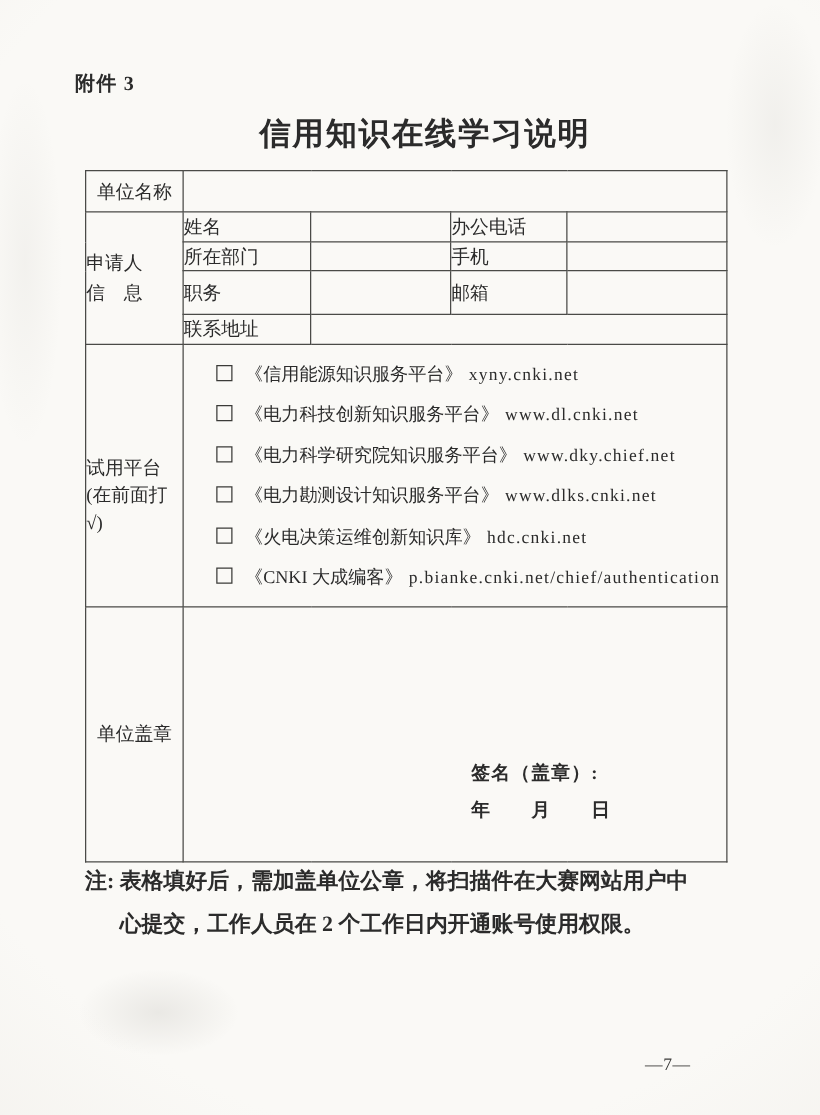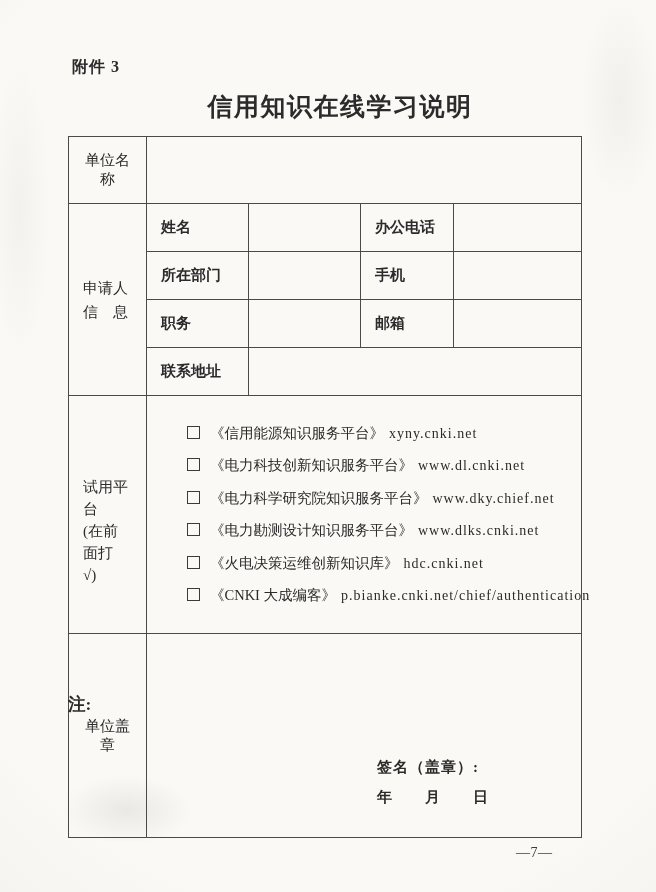--- a/index.html
+++ b/index.html
@@ -29,21 +29,21 @@
     left: 580px; top: 0px; width: 80px; height: 200px;
     background: radial-gradient(ellipse at center, rgba(120,115,105,0.07), rgba(120,115,105,0) 70%);
   }
   .smudge-c {
     left: -10px; top: 60px; width: 60px; height: 300px;
     background: radial-gradient(ellipse at center, rgba(120,115,105,0.06), rgba(120,115,105,0) 70%);
   }
 
   .attachment-label {
     position: absolute;
-    left: 72px; top: 57px;
+    left: 60px; top: 57px;
     font-size: 16px;
     font-weight: bold;
     letter-spacing: 1px;
   }
   .doc-title {
     position: absolute;
     left: 12px; top: 90px;
     width: 656px;
     text-align: center;
     font-size: 25px;
@@ -55,24 +55,24 @@
     position: absolute;
     left: 68px; top: 136px;
     width: 513px;
     border-collapse: collapse;
     table-layout: fixed;
     font-size: 15px;
   }
   table.form td {
     border: 1.5px solid #4a4a47;
     vertical-align: middle;
-    padding: 14px;
+    padding: 0;
   }
   td.lbl-center { text-align: center; font-weight: 500; }
-  td.lbl-left  { padding-left: 9px; text-align: left; font-weight: bold; }
+  td.lbl-left  { padding-left: 9px; text-align: left; }
   .rowspan-label { line-height: 24px; text-align: left; }
 
   
   .options-cell { position: relative; }
   .options-wrap {
     display: flex;
     flex-direction: column;
     justify-content: space-evenly;
     height: 209px;
     padding-left: 26px;
@@ -218,16 +218,20 @@
             <div>签名（盖章）:</div>
             <div>年　　月　　日</div>
           </div>
         </td>
       </tr>
     </tbody>
   </table>
 
   <div class="note">
     <span class="note-prefix">注: </span>
+    <span>
+      <span>表格填好后，需加盖单位公章，将扫描件在大赛网站用户中</span><br>
+      <span>心提交，工作人员在 2 个工作日内开通账号使用权限。</span>
+    </span>
   </div>
 
   <div class="page-number">—7—</div>
 </div>
 
 </body></html>

